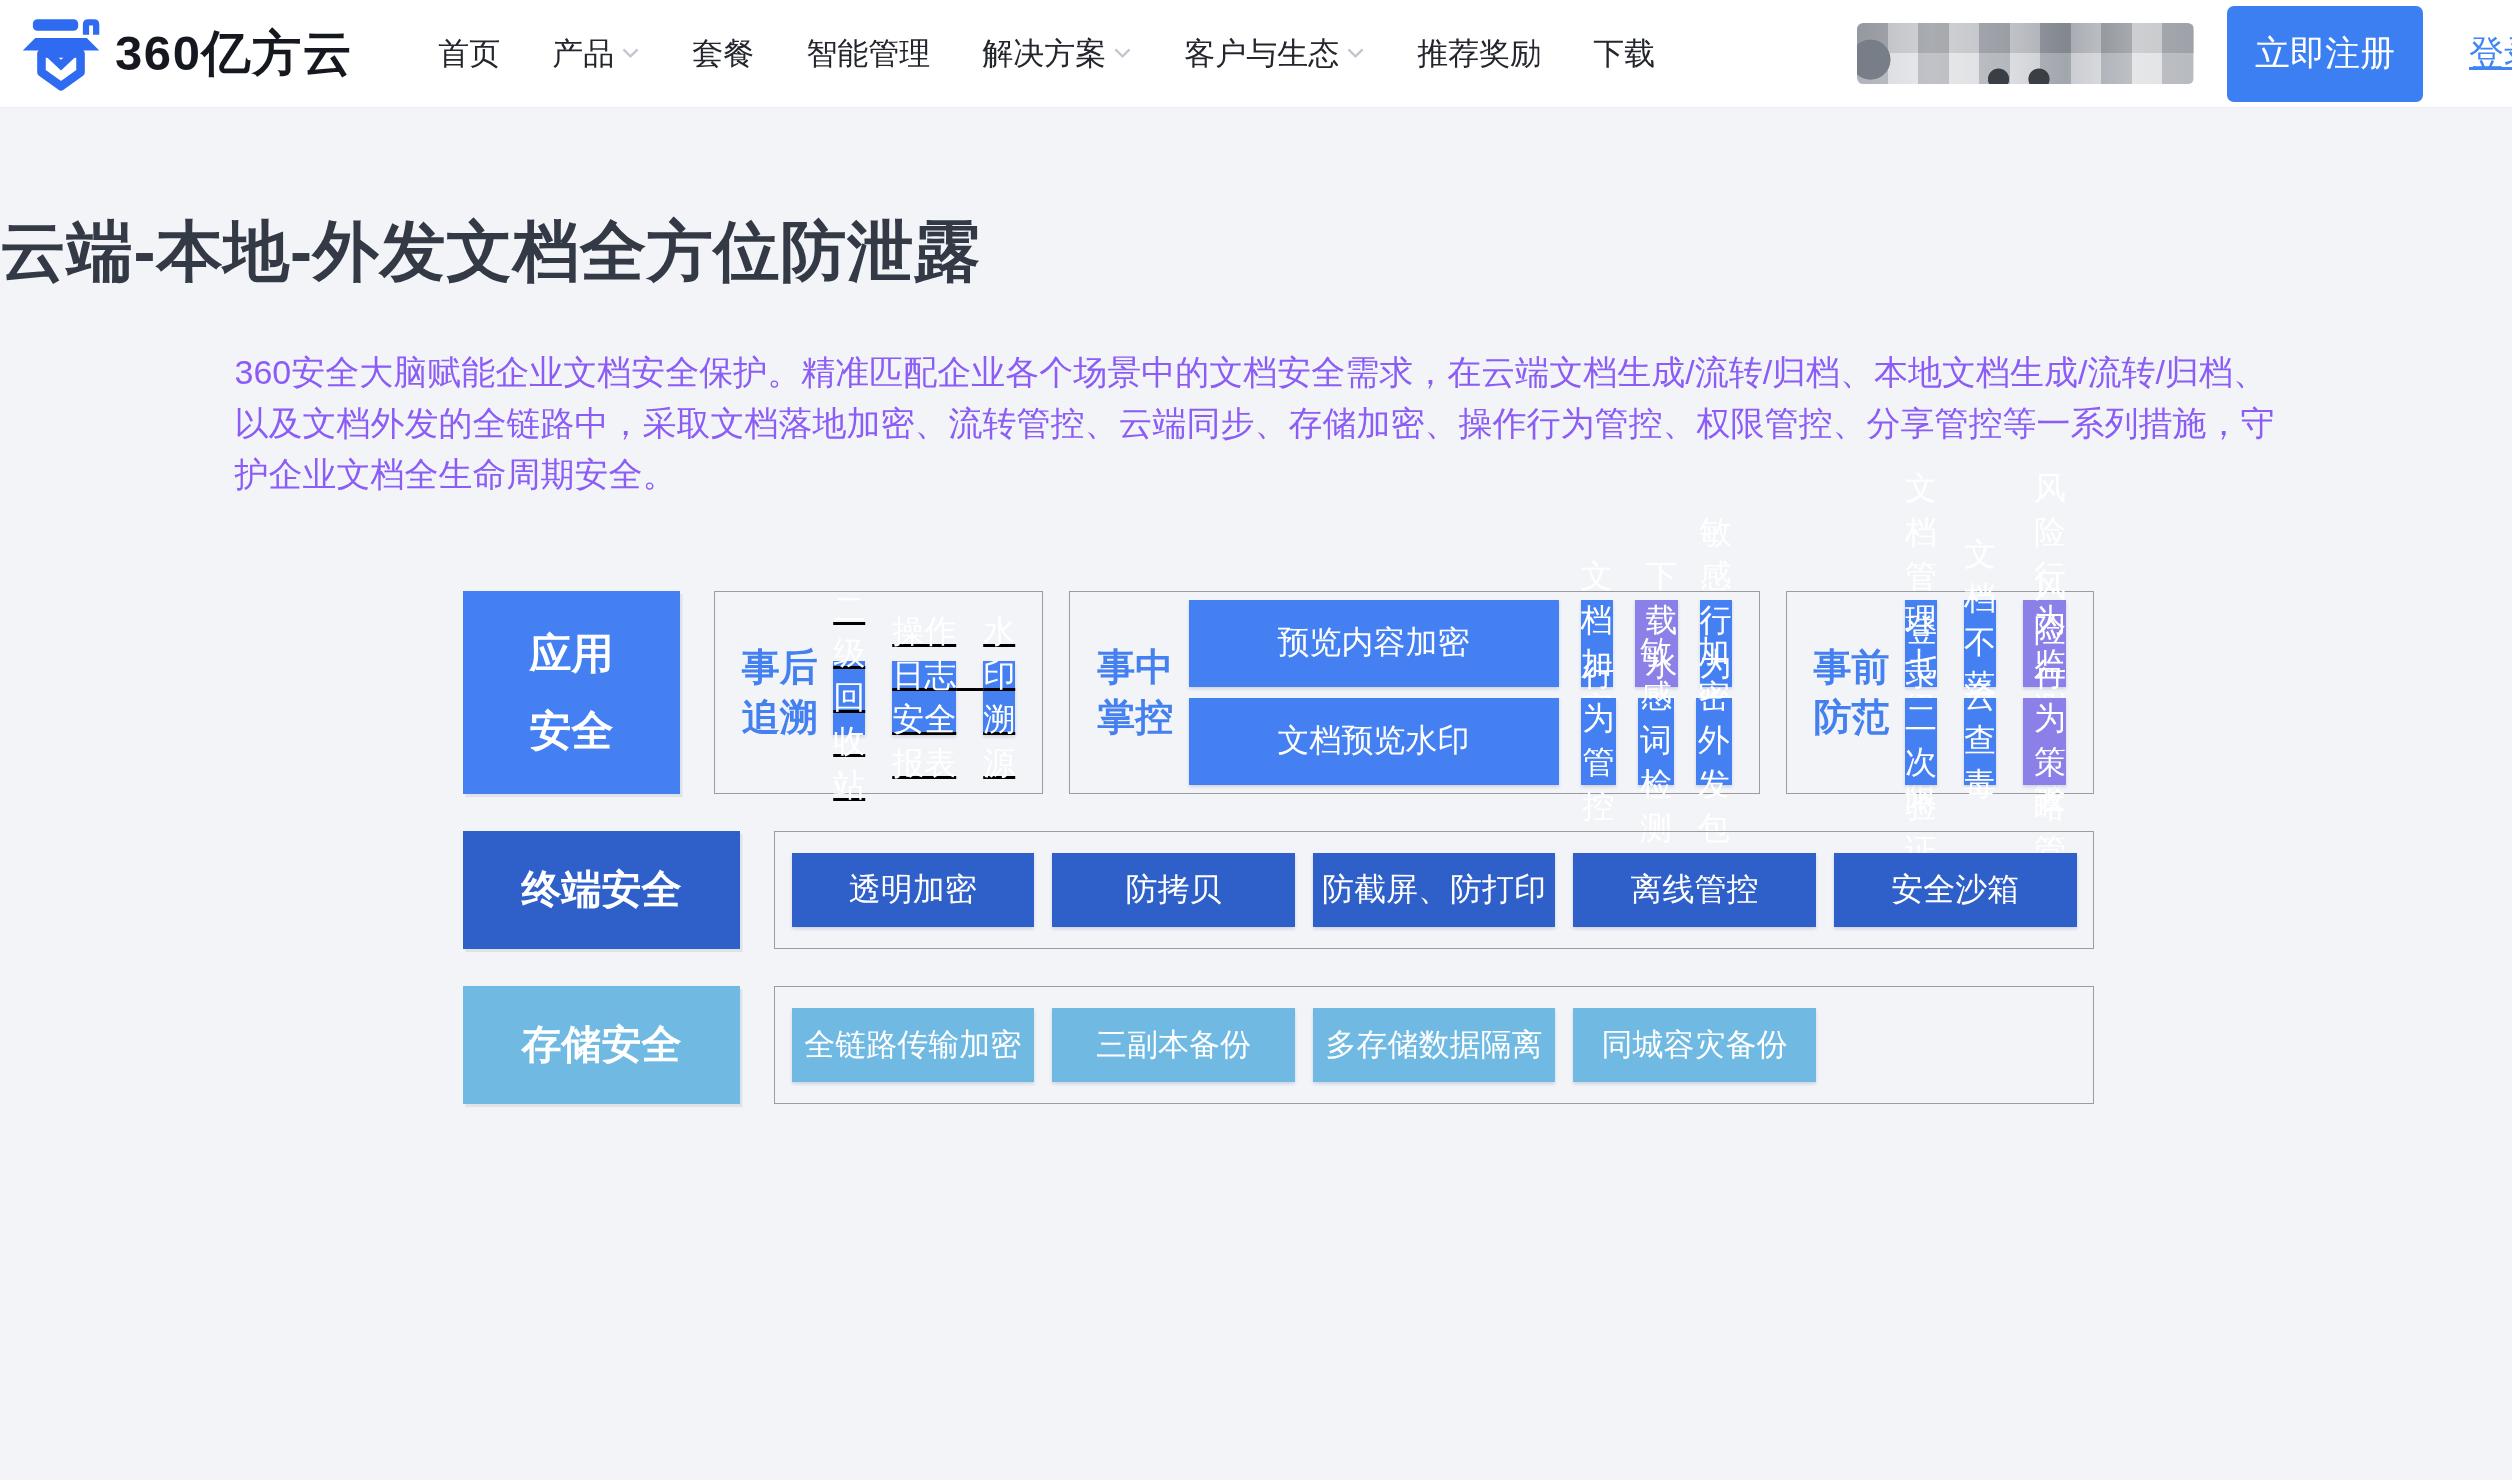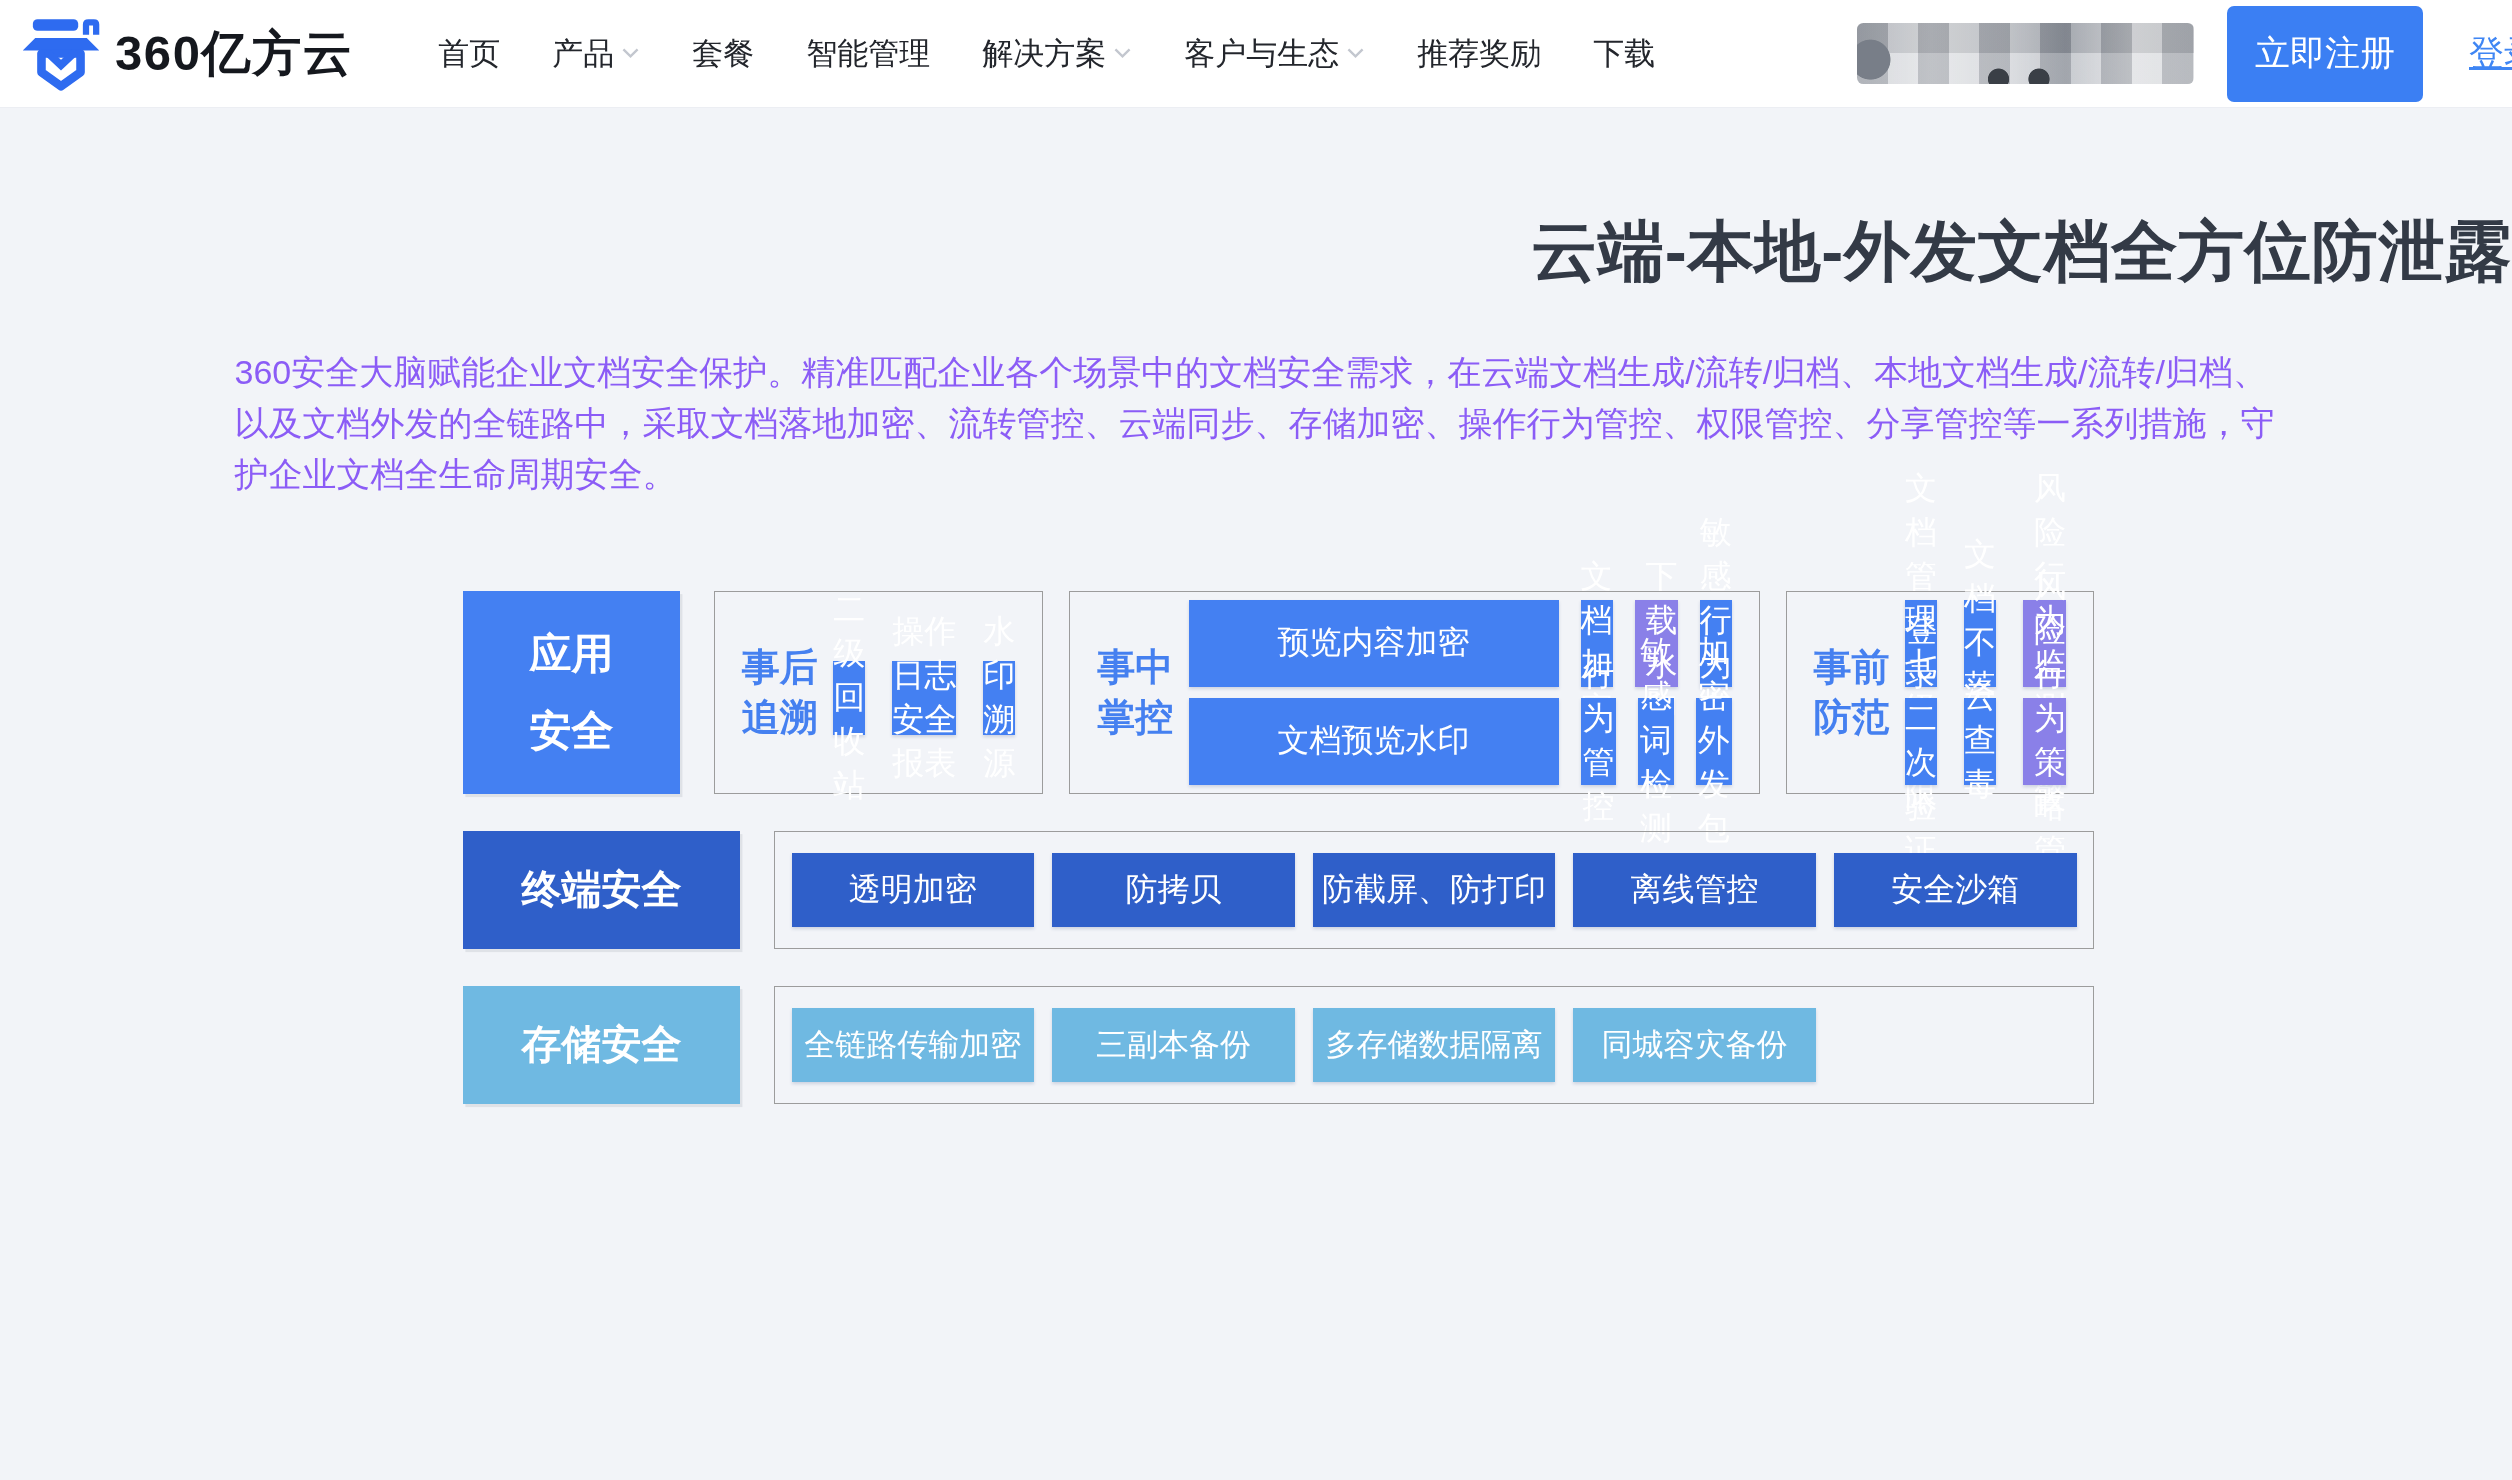--- a/index.html
+++ b/index.html
@@ -35,21 +35,21 @@
     min-width:196px;height:96px;background:#3b7ff3;border:none;border-radius:7px;
     color:#ffffff;font-size:35px;font-family:inherit;display:flex;align-items:center;justify-content:center;
     padding:0 28px;box-sizing:border-box;margin-right:46px;cursor:pointer;white-space:nowrap;
   }
   .login-link{
     font-size:35px;color:#3f86f4;text-decoration:underline;white-space:nowrap;cursor:pointer;
     margin-right:-27px; 
   }
   
   .hero-title{
-    margin:99px auto 0;text-align:right;font-size:66px;font-weight:700;color:#333a46;letter-spacing:0.8px;
+    margin:99px auto 0;text-align:left;font-size:66px;font-weight:700;color:#333a46;letter-spacing:0.8px;
   }
   .hero-desc{
     width:2043px;margin:50px auto 0;font-size:34px;line-height:1.5;color:#8b5cf6;text-align:left;
   }
   
   .matrix{width:1631px;margin:91px 0 0 463px;}
   .matrix-top{display:flex;gap:34px;}
   .cat-block{
     display:flex;align-items:center;justify-content:center;text-align:center;
     color:#ffffff;font-weight:700;box-shadow:2.4px 3.1px 0 rgba(60,70,90,0.10);
@@ -58,21 +58,21 @@
   .cat-app .wrap2{display:inline-block;width:2.05em;line-height:1.85;}
   .app-col{flex:1;display:flex;flex-direction:row;gap:26px;}
   .group{
     border:1.6px solid #9c9c9c;display:flex;align-items:center;box-sizing:border-box;background:transparent;
   }
   .group-label{
     width:82px;margin:0 9.4px 0 27px;font-size:38px;font-weight:700;color:#4580f0;line-height:1.32;
     flex-shrink:0;
   }
   .group-rows{flex:1;display:flex;flex-direction:column;padding-right:27px;}
-  .g1 .group-rows{padding-top:23px;padding-bottom:11.8px;gap:11px;}
+  .g1 .group-rows{padding-top:23px;padding-bottom:11.8px;gap:11px;text-decoration:underline;}
   .g2 .group-rows,.g3 .group-rows{padding-top:7.8px;padding-bottom:7.8px;gap:11px;}
   .trow{display:grid;}
   .cols3{grid-template-columns:repeat(3,1fr);gap:27px;}
   .cols4{grid-template-columns:370px repeat(3,1fr);gap:22px;}
   .tile{
     display:flex;align-items:center;justify-content:center;text-align:center;
     background:#4480f2;color:#ffffff;font-size:32px;
     box-shadow:0 2.4px 3.1px rgba(45,65,120,0.18);
   }
   .g1 .tile{height:74px;}

